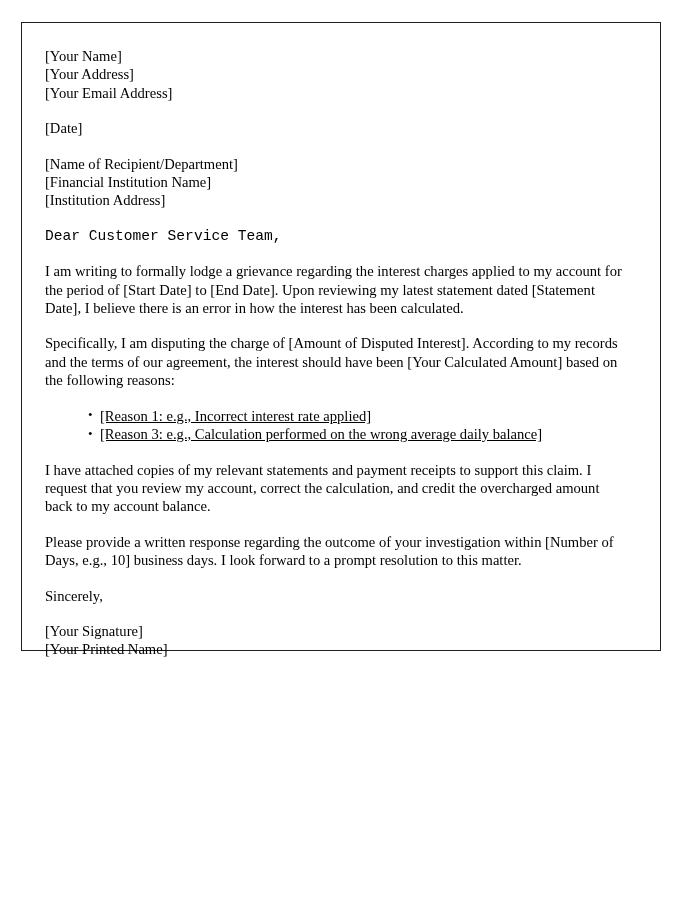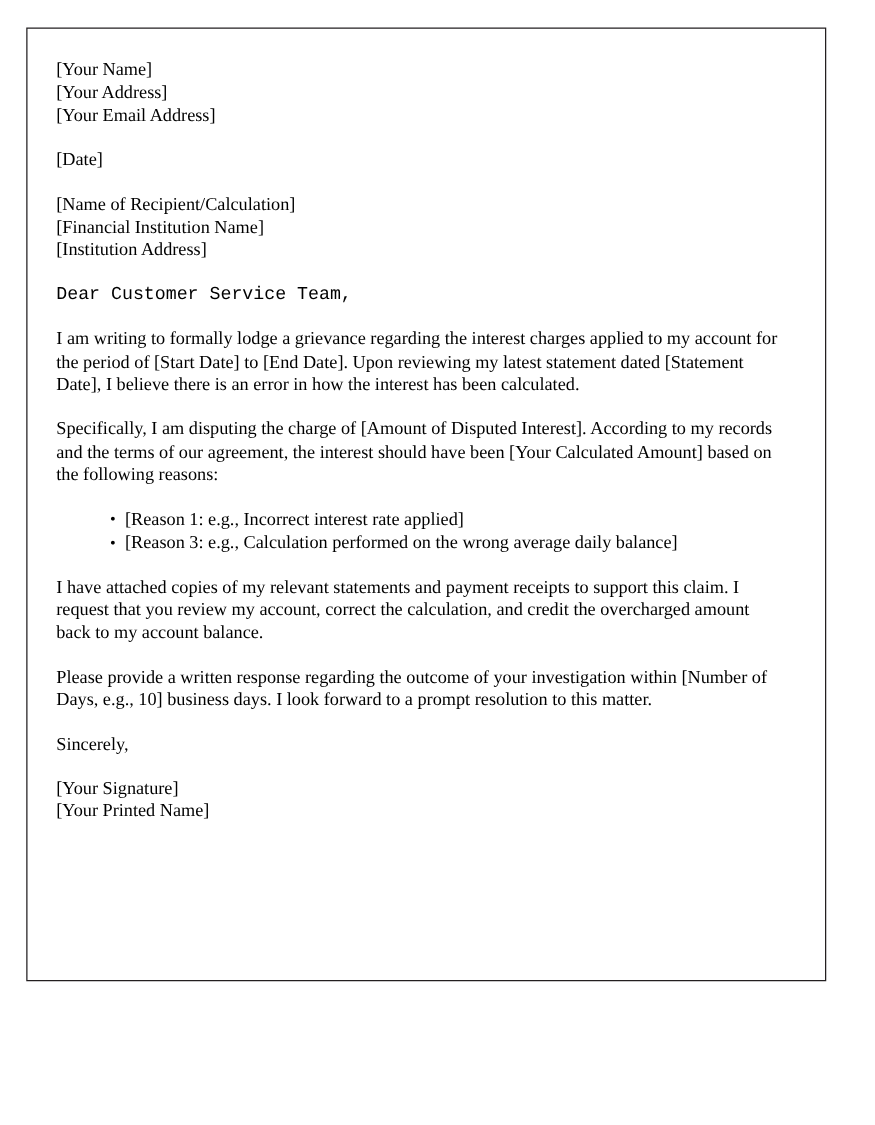--- a/index.html
+++ b/index.html
@@ -13,21 +13,21 @@
     font-family: "Liberation Serif", "DejaVu Serif", serif;
     color: #000000;
     overflow: hidden;
   }
 
   .page {
     position: absolute;
     left: 21px;
     top: 22px;
     width: 640px;
-    height: 763px;
+    height: 629px;
     border: 1.5px solid #231f20;
     box-sizing: border-box;
     background: #ffffff;
   }
 
   .letter {
     position: absolute;
     left: 23px;
     top: 24px;
     right: 22px;
@@ -58,20 +58,21 @@
 
   p.para {
     margin: 0 0 17px 0;
     max-width: 585px;
   }
 
   ul.reasons {
     margin: 4px 0 17px 0;
     padding: 0 0 0 43px;
     list-style: none;
+    text-decoration: underline;
   }
   ul.reasons li {
     position: relative;
     line-height: 18.4px;
     padding-left: 12px;
   }
   ul.reasons li::before {
     content: "\2022";
     position: absolute;
     left: 0;
@@ -101,21 +102,21 @@
       <span class="addr-line">[Your Name]</span>
       <span class="addr-line">[Your Address]</span>
       <span class="addr-line">[Your Email Address]</span>
     </div>
 
     <div class="addr-block">
       <span class="addr-line">[Date]</span>
     </div>
 
     <div class="addr-block">
-      <span class="addr-line">[Name of Recipient/Calculation]</span>
+      <span class="addr-line">[Name of Recipient/Department]</span>
       <span class="addr-line">[Financial Institution Name]</span>
       <span class="addr-line">[Institution Address]</span>
     </div>
 
 
     <div class="salutation">Dear Customer Service Team,</div>
 
     <p class="para">I am writing to formally lodge a grievance regarding the interest charges applied to my account for the period of [Start Date] to [End Date]. Upon reviewing my latest statement dated [Statement Date], I believe there is an error in how the interest has been calculated.</p>
 
     <p class="para">Specifically, I am disputing the charge of [Amount of Disputed Interest]. According to my records and the terms of our agreement, the interest should have been [Your Calculated Amount] based on the following reasons:</p>

